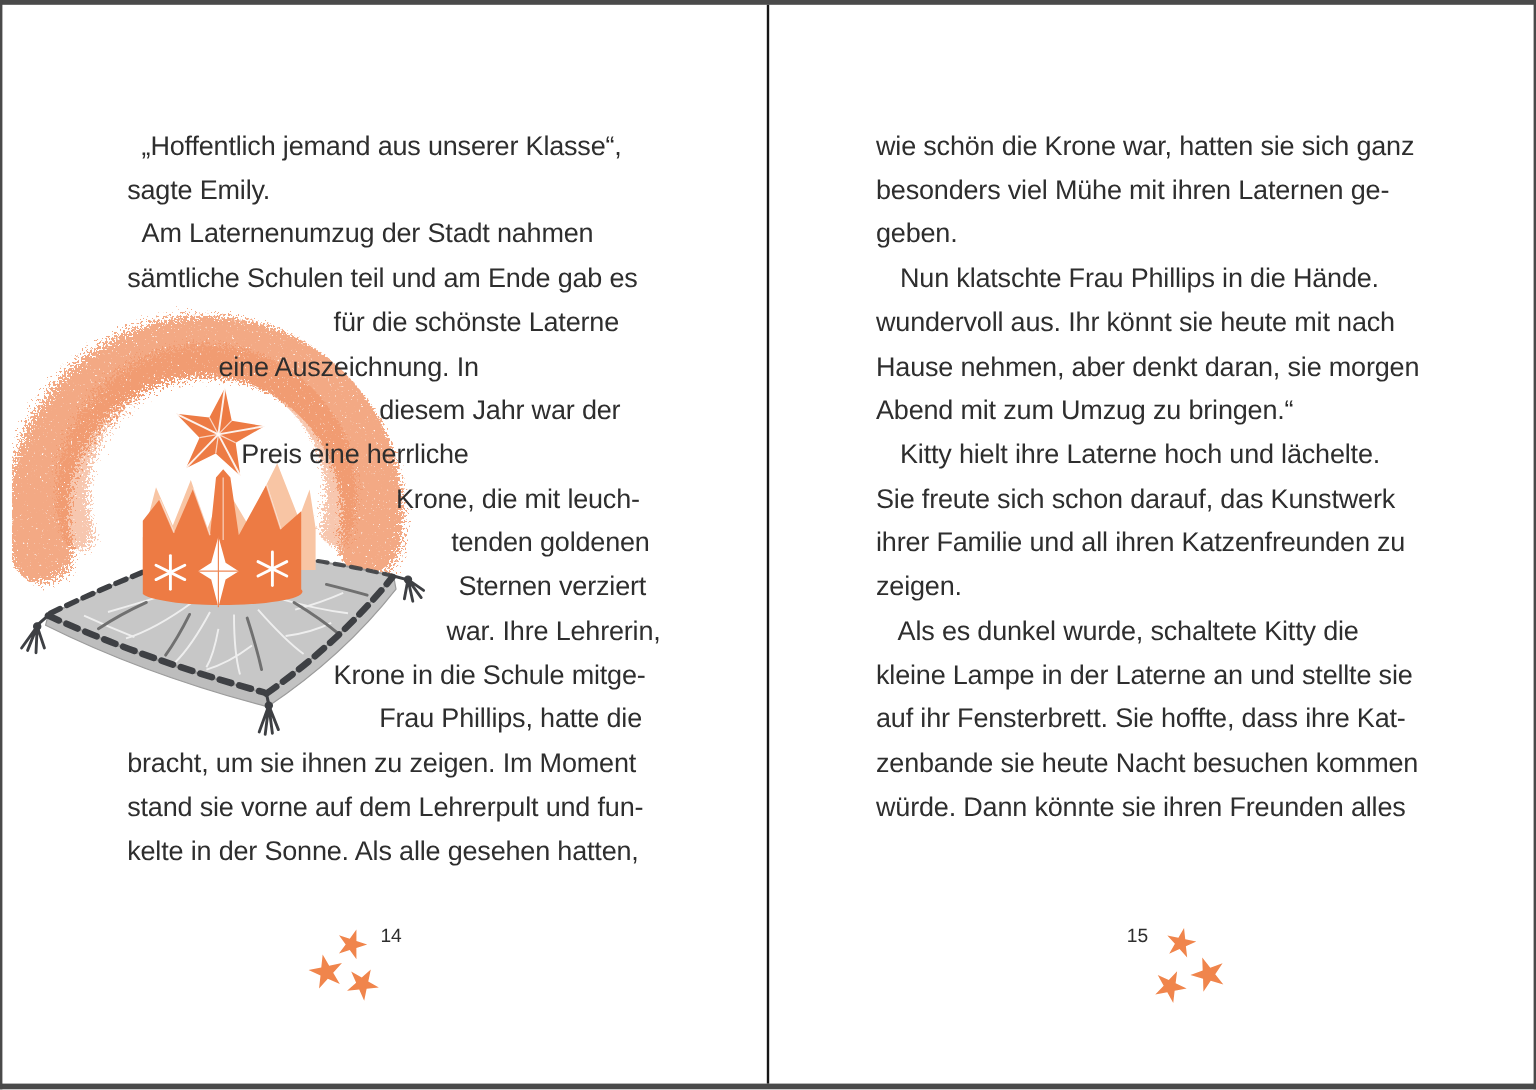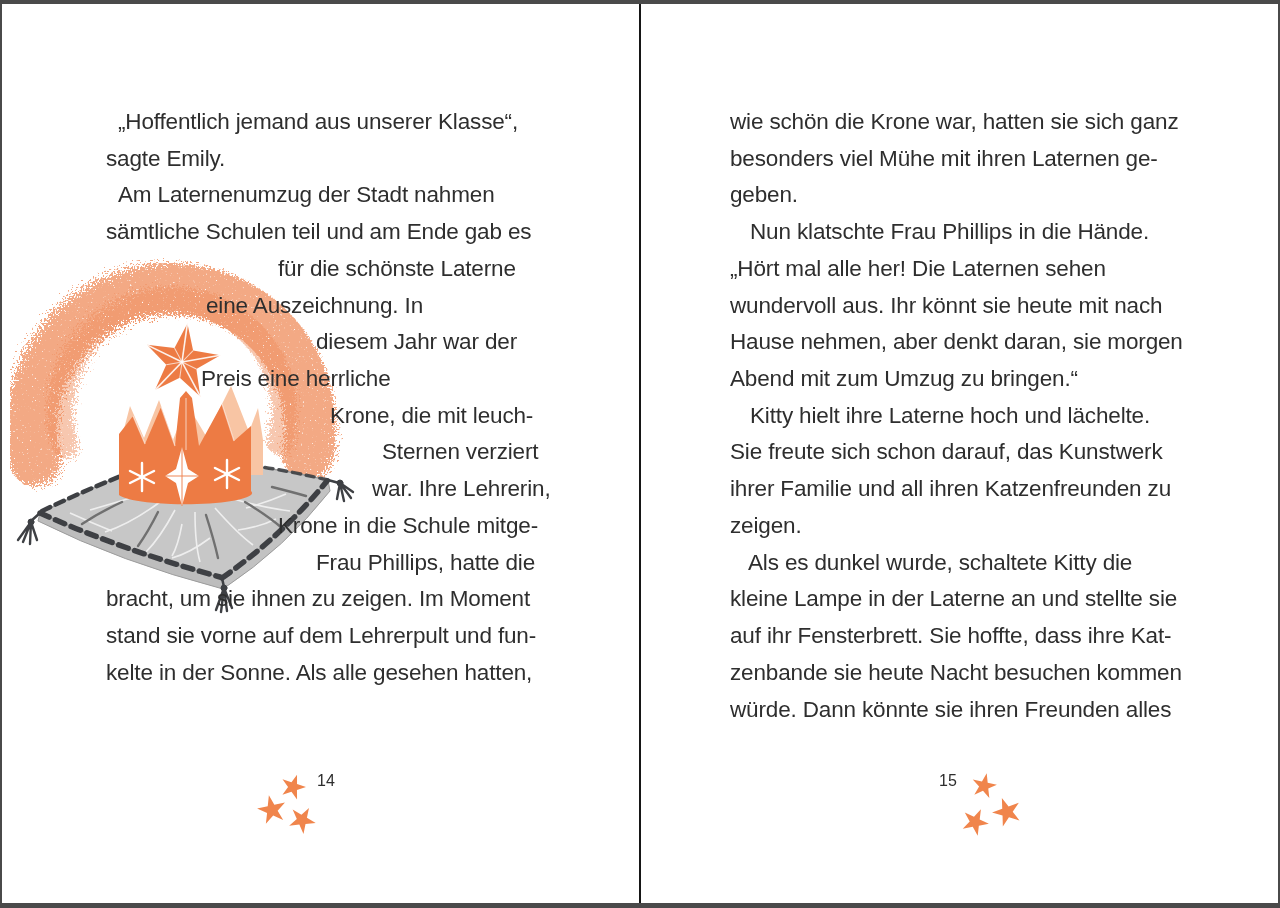--- a/index.html
+++ b/index.html
@@ -18,21 +18,21 @@
   .page-left{left:0;width:532px;}
   .page-right{left:641px;width:639px;}
 
   .textblock{position:absolute;color:#2e2e2e;font-size:22.5px;line-height:36.72px;
              letter-spacing:-0.15px;white-space:nowrap;}
   .tb-left{left:106px;top:104px;}
   .tb-right{left:89px;top:104px;} 
 
   .ln{height:36.72px;}
   
-  .i12{margin-left:12px}.i172{margin-left:172px}.i192{margin-left:100px}
+  .i12{margin-left:12px}.i172{margin-left:172px}.i192{margin-left:76px}
   .i210{margin-left:210px}.i228{margin-left:95px}.i224{margin-left:224px}
   .i270{margin-left:270px}.i276{margin-left:276px}.i266{margin-left:266px}
   
   .i20{margin-left:20px}.i18{margin-left:18px}
 
   .pagenum{position:absolute;top:769px;color:#2e2e2e;font-size:16px;line-height:24px;}
   .pn-left{left:317px;}
   .pn-right{left:939px;}
   .footer-stars{position:absolute;width:72px;height:78px;top:762px;}
   .fs-left{left:250px;}
@@ -167,20 +167,21 @@
   <div class="textblock tb-left">
     <div class="ln i12">„Hoffentlich jemand aus unserer Klasse“,</div>
     <div class="ln">sagte Emily.</div>
     <div class="ln i12">Am Laternenumzug der Stadt nahmen</div>
     <div class="ln">sämtliche Schulen teil und am Ende gab es</div>
     <div class="ln i172">für die schönste Laterne</div>
     <div class="ln i192">eine Auszeichnung. In</div>
     <div class="ln i210">diesem Jahr war der</div>
     <div class="ln i228">Preis eine herrliche</div>
     <div class="ln i224">Krone, die mit leuch-</div>
+    <div class="ln i270">tenden goldenen</div>
     <div class="ln i276">Sternen verziert</div>
     <div class="ln i266">war. Ihre Lehrerin,</div>
     <div class="ln i172">Krone in die Schule mitge-</div>
     <div class="ln i210">Frau Phillips, hatte die</div>
     <div class="ln">bracht, um sie ihnen zu zeigen. Im Moment</div>
     <div class="ln">stand sie vorne auf dem Lehrerpult und fun-</div>
     <div class="ln">kelte in der Sonne. Als alle gesehen hatten,</div>
   </div>
 
   <svg class="footer-stars fs-left" viewBox="0 0 72 78">
@@ -192,21 +193,20 @@
   </svg>
   <div class="pagenum pn-left">14</div>
 </div>
 
 <div class="page page-right">
   <div class="textblock tb-right">
     <div class="ln">wie schön die Krone war, hatten sie sich ganz</div>
     <div class="ln">besonders viel Mühe mit ihren Laternen ge-</div>
     <div class="ln">geben.</div>
     <div class="ln i20">Nun klatschte Frau Phillips in die Hände.</div>
-    <div class="ln">„Hört mal alle her! Die Laternen sehen</div>
     <div class="ln">wundervoll aus. Ihr könnt sie heute mit nach</div>
     <div class="ln">Hause nehmen, aber denkt daran, sie morgen</div>
     <div class="ln">Abend mit zum Umzug zu bringen.“</div>
     <div class="ln i20">Kitty hielt ihre Laterne hoch und lächelte.</div>
     <div class="ln">Sie freute sich schon darauf, das Kunstwerk</div>
     <div class="ln">ihrer Familie und all ihren Katzenfreunden zu</div>
     <div class="ln">zeigen.</div>
     <div class="ln i18">Als es dunkel wurde, schaltete Kitty die</div>
     <div class="ln">kleine Lampe in der Laterne an und stellte sie</div>
     <div class="ln">auf ihr Fensterbrett. Sie hoffte, dass ihre Kat-</div>

